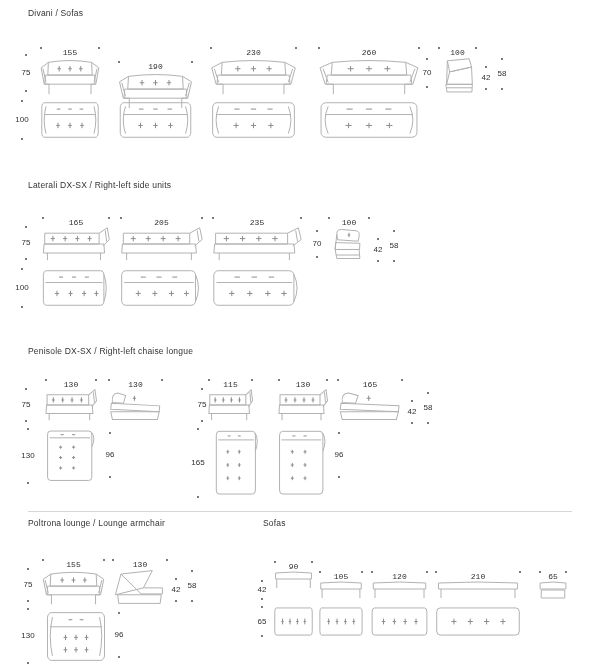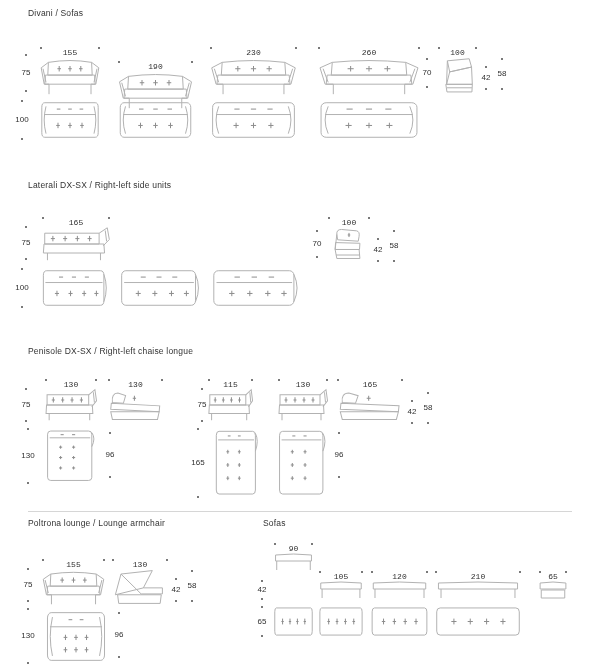--- a/index.html
+++ b/index.html
@@ -230,20 +230,32 @@
   <div class="hdim" style="left:18px;top:226px;height:34px">
       <span class="num">75</span>
     </div>
 
   <div class="fig" style="left:42px;top:212px;width:68px">
     <div class="wdim"><span class="num">165</span></div>
     <svg class="draw" width="68" height="36">
         <use href="#sym-lat-front" width="100%" height="100%"></use>
       </svg>
   </div>
+  <div class="fig" style="left:120px;top:212px;width:83px">
+    <div class="wdim"><span class="num">205</span></div>
+    <svg class="draw" width="83" height="36">
+        <use href="#sym-lat-front" width="100%" height="100%"></use>
+      </svg>
+  </div>
+  <div class="fig" style="left:212px;top:212px;width:90px">
+    <div class="wdim"><span class="num">235</span></div>
+    <svg class="draw" width="90" height="36">
+        <use href="#sym-lat-front" width="100%" height="100%"></use>
+      </svg>
+  </div>
 
   <div class="fig" style="left:328px;top:212px;width:42px">
     <div class="wdim"><span class="num">100</span></div>
     <svg class="draw" width="42" height="38">
         <use href="#sym-chair-side" width="100%" height="100%"></use>
       </svg>
   </div>
   <div class="hdim" style="left:309px;top:230px;height:28px">
       <span class="num">70</span>
     </div>
@@ -385,21 +397,21 @@
         <use href="#sym-arm-top" width="100%" height="100%"></use>
       </svg>
     </div>
   <div class="hdim" style="left:111px;top:612px;height:46px">
       <span class="num">96</span>
     </div>
 
   <div class="hdim" style="left:254px;top:580px;height:20px">
       <span class="num">42</span>
     </div>
-  <div class="fig" style="left:274px;top:538px;width:39px">
+  <div class="fig" style="left:274px;top:556px;width:39px">
     <div class="wdim"><span class="num">90</span></div>
     <svg class="draw" width="39" height="20">
         <use href="#sym-pouf-front" width="100%" height="100%"></use>
       </svg>
   </div>
   <div class="fig" style="left:319px;top:566px;width:44px">
     <div class="wdim"><span class="num">105</span></div>
     <svg class="draw" width="44" height="20">
         <use href="#sym-pouf-front" width="100%" height="100%"></use>
       </svg>

